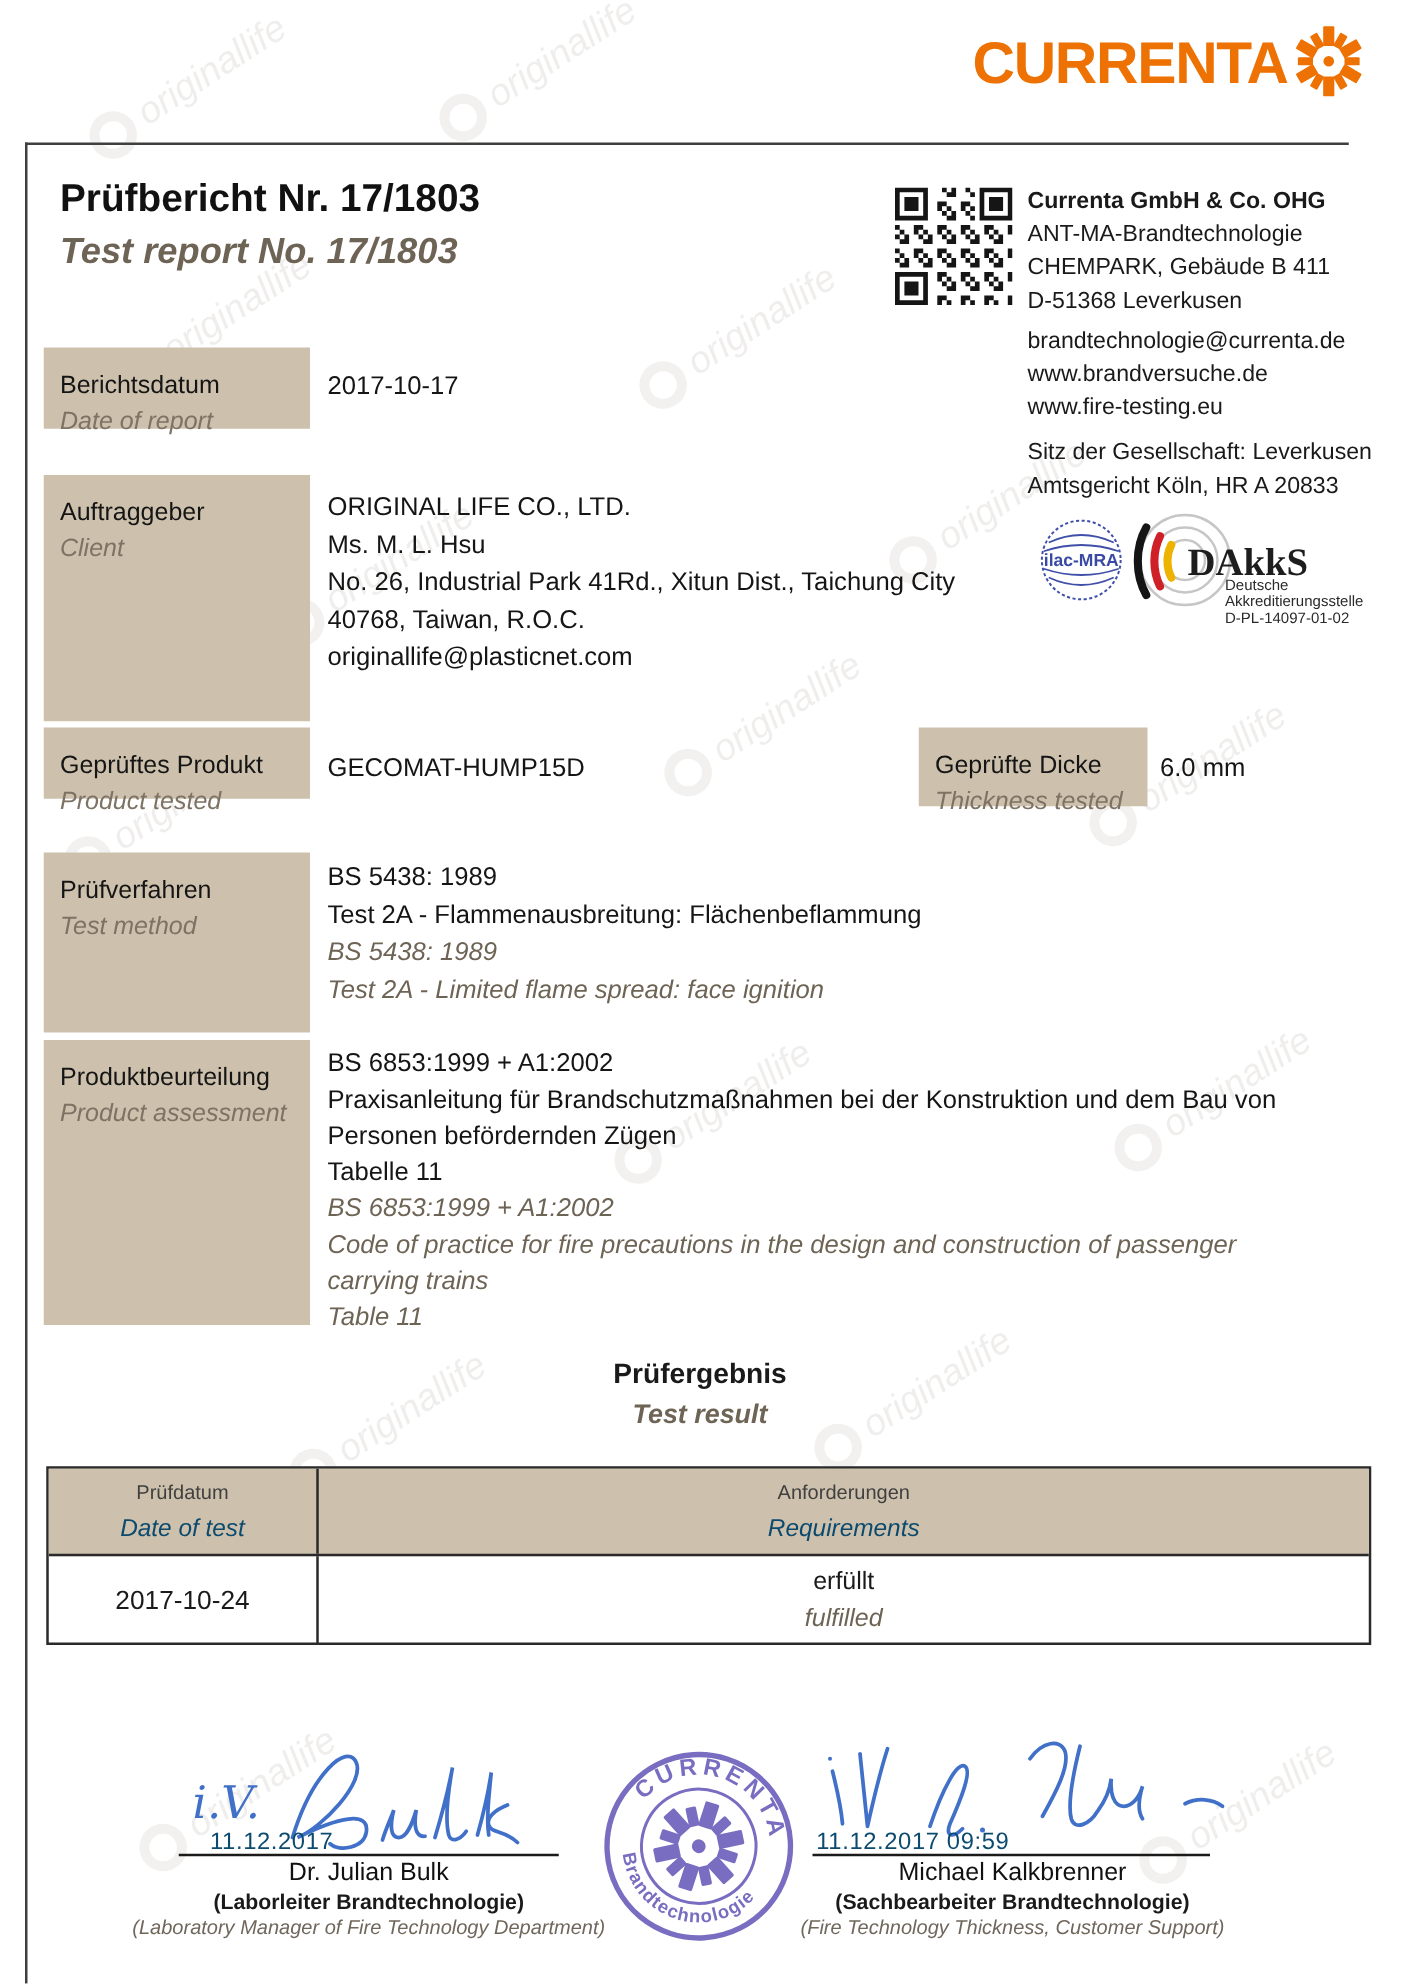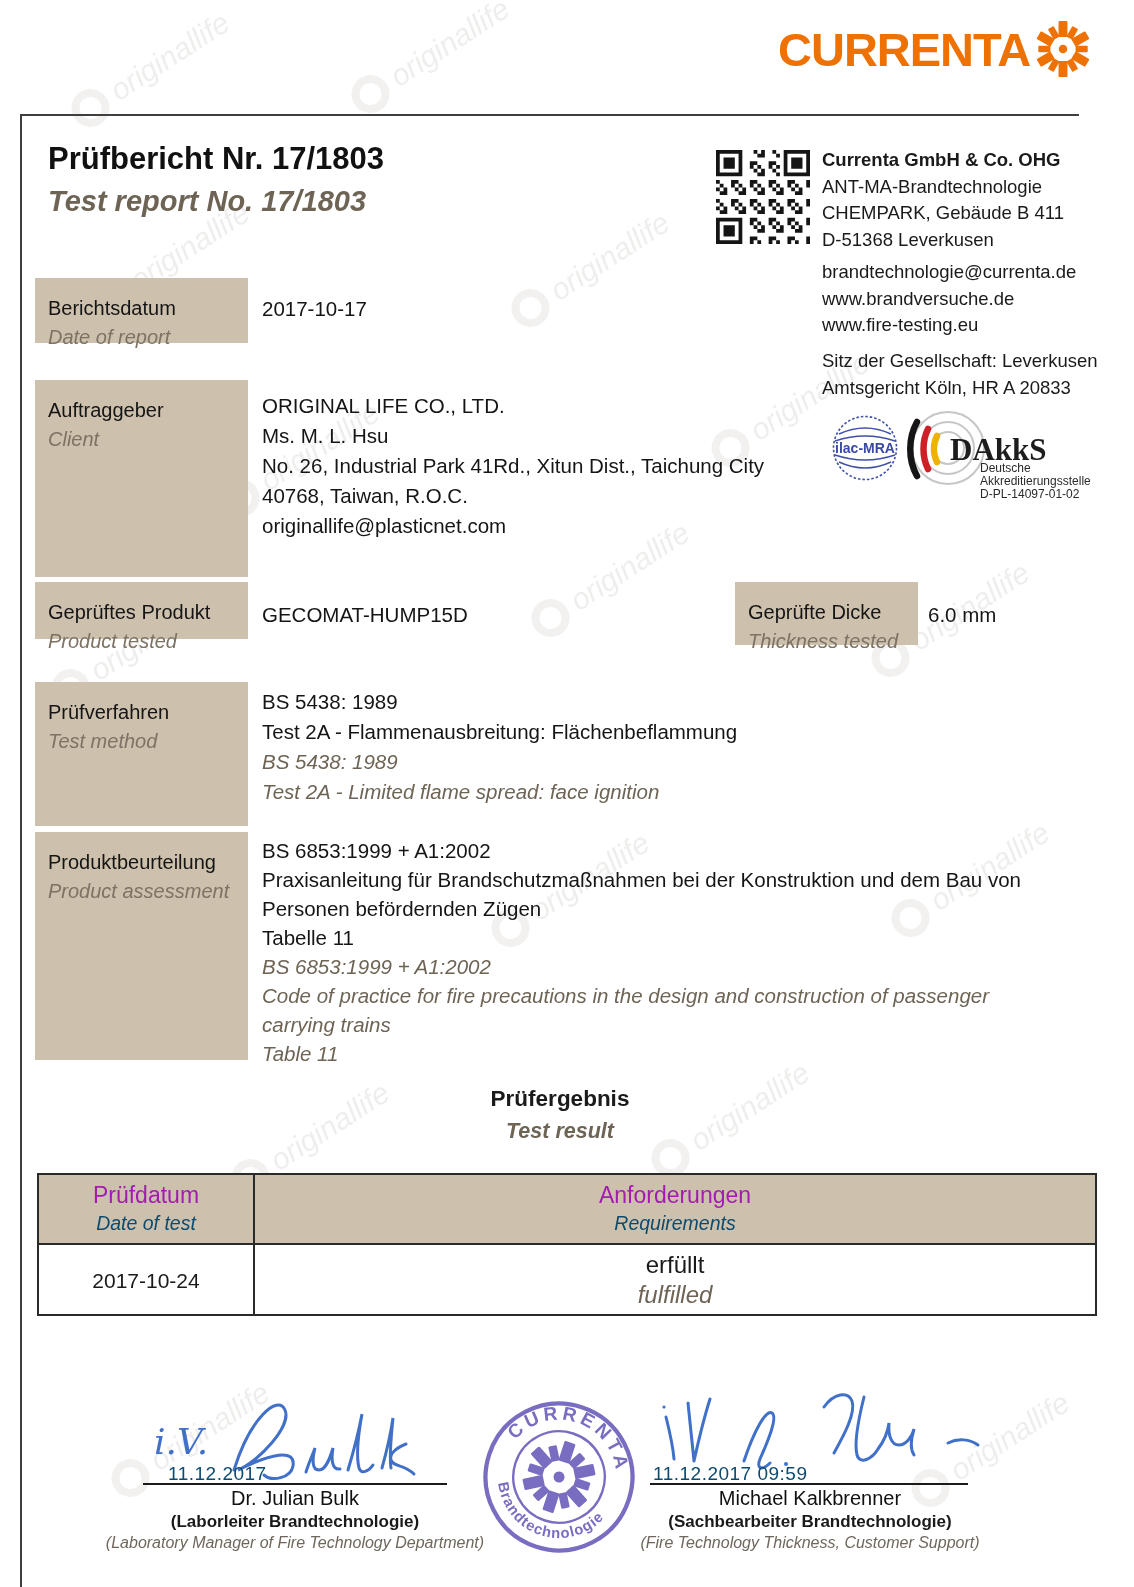--- a/index.html
+++ b/index.html
@@ -33,24 +33,24 @@
   .vi{color:#6e6455;font-style:italic}
   
   .res-de{position:absolute;left:20px;width:1080px;top:1086px;text-align:center;font-size:22.5px;font-weight:bold}
   .res-en{position:absolute;left:20px;width:1080px;top:1119px;text-align:center;font-size:21.5px;font-weight:bold;font-style:italic;color:#6e6455}
   
   .rtable{position:absolute;left:37px;top:1173px;width:1060px;border:2px solid #2a2a2a}
   .trow{display:grid;grid-template-columns:216px 1fr}
   .thead{background:#cdc1ad;border-bottom:2px solid #2a2a2a}
   .cell{text-align:center;padding:6px 8px;line-height:28px}
   .c1{border-right:2px solid #2a2a2a}
-  .th-de{font-size:23px;color:#a21caf}
+  .th-de{font-size:16px;color:#404040}
   .th-en{font-size:19.5px;color:#0c4a6e;font-style:italic}
   .td-date{display:flex;align-items:center;justify-content:center;font-size:21px}
-  .td-val{padding-top:5px;line-height:30px;font-size:24px}
+  .td-val{padding-top:5px;line-height:30px;font-size:20px}
   
   .sig-date{position:absolute;font-size:19px;color:#0c4a6e;letter-spacing:.5px}
   .sig-line{position:absolute;height:2px;background:#1a1a1a}
   .sig-block{position:absolute;text-align:center}
   .sig-name{font-size:20px;color:#111}
   .sig-role-de{font-size:17px;font-weight:bold;margin-top:2px}
   .sig-role-en{font-size:16px;font-style:italic;color:#6f675c;margin-top:2px}
   .stamp{position:absolute;left:478px;top:1396px;width:162px;height:162px;transform:rotate(18deg);opacity:.88}
 </style>
 </head>

